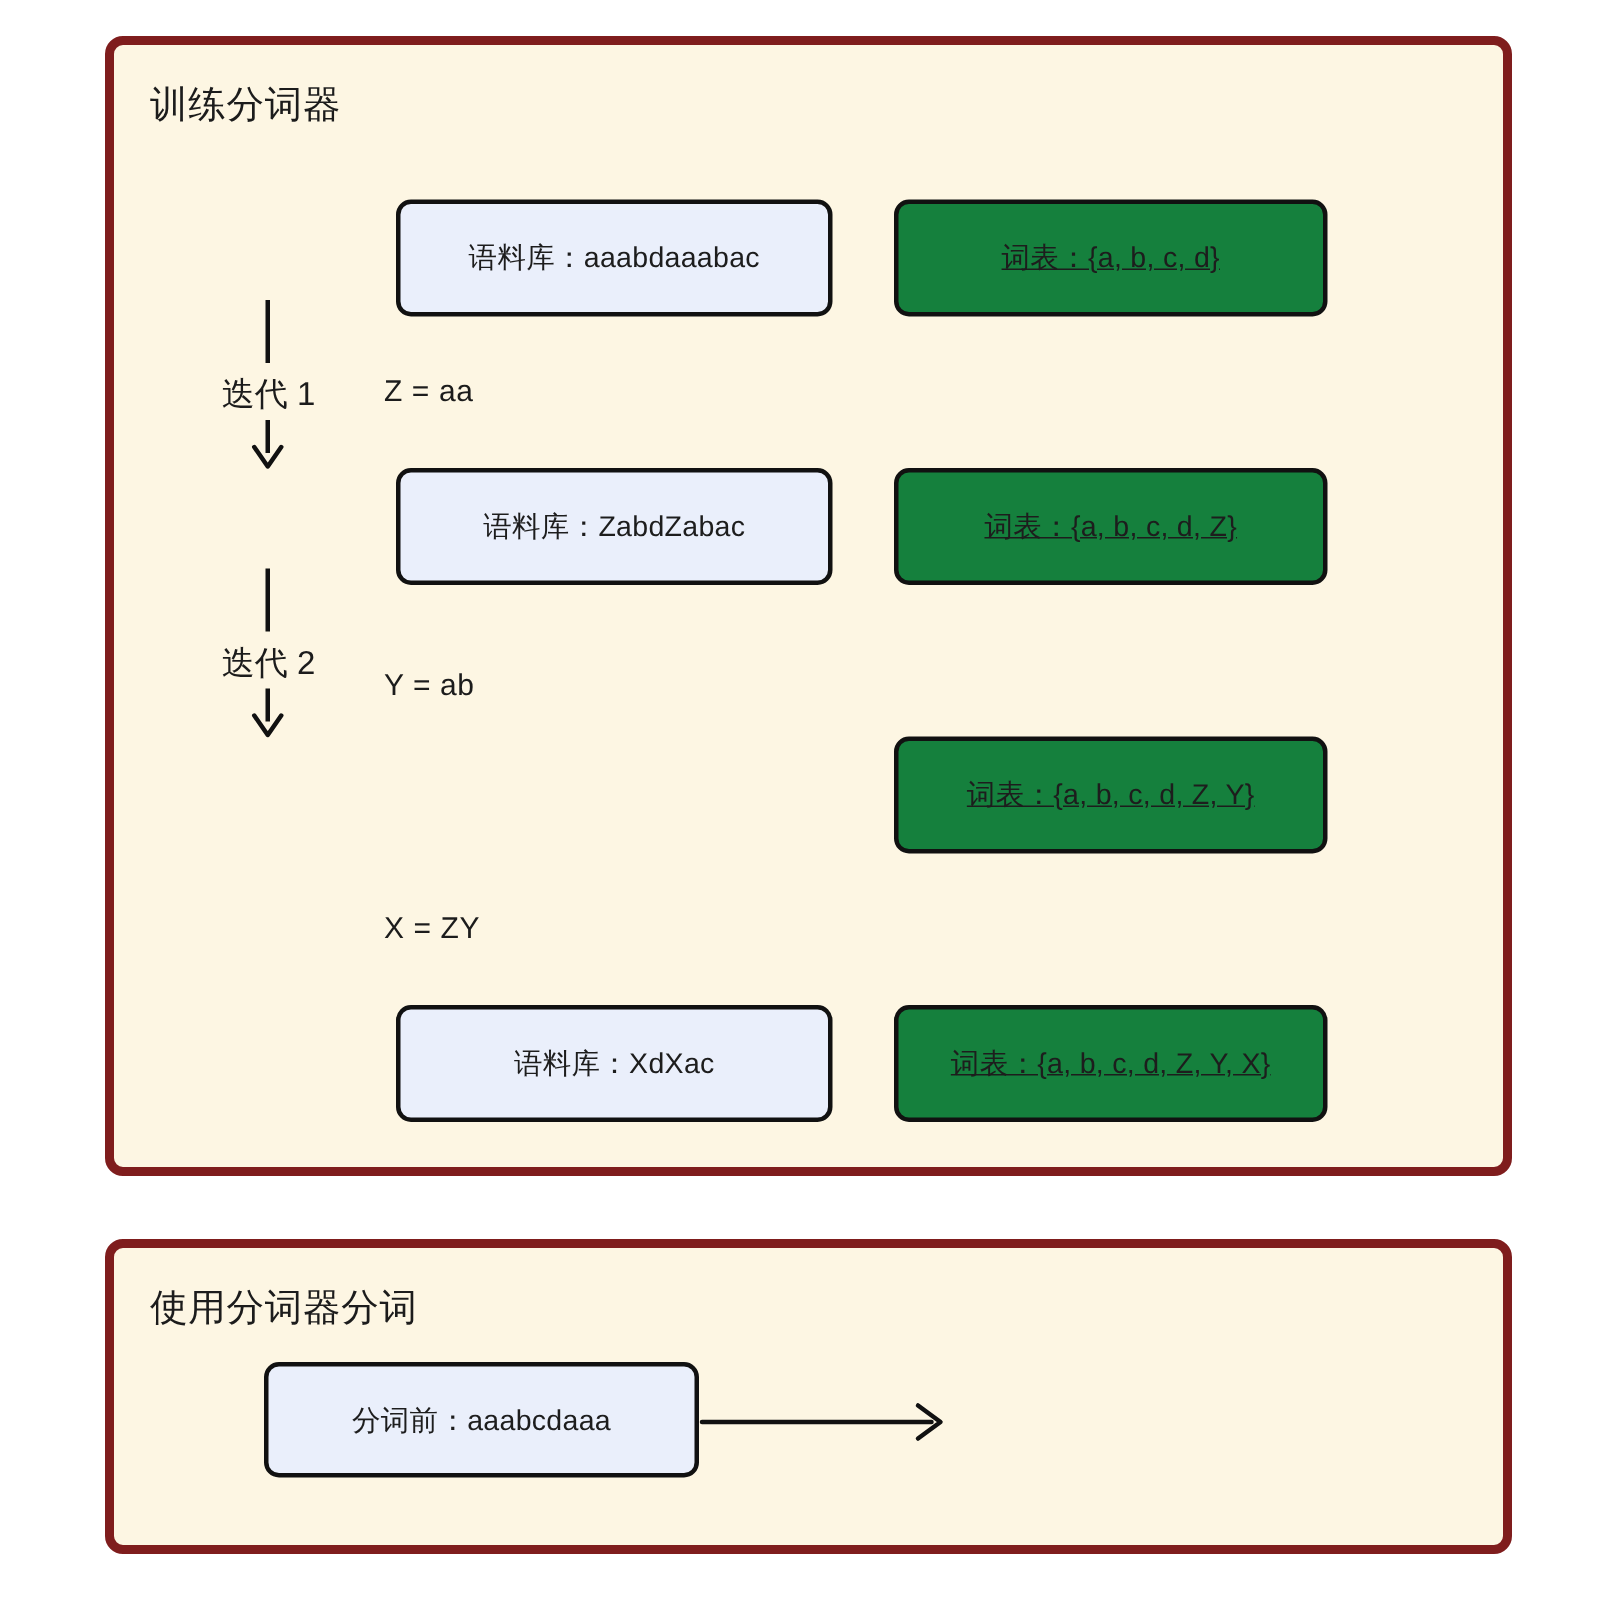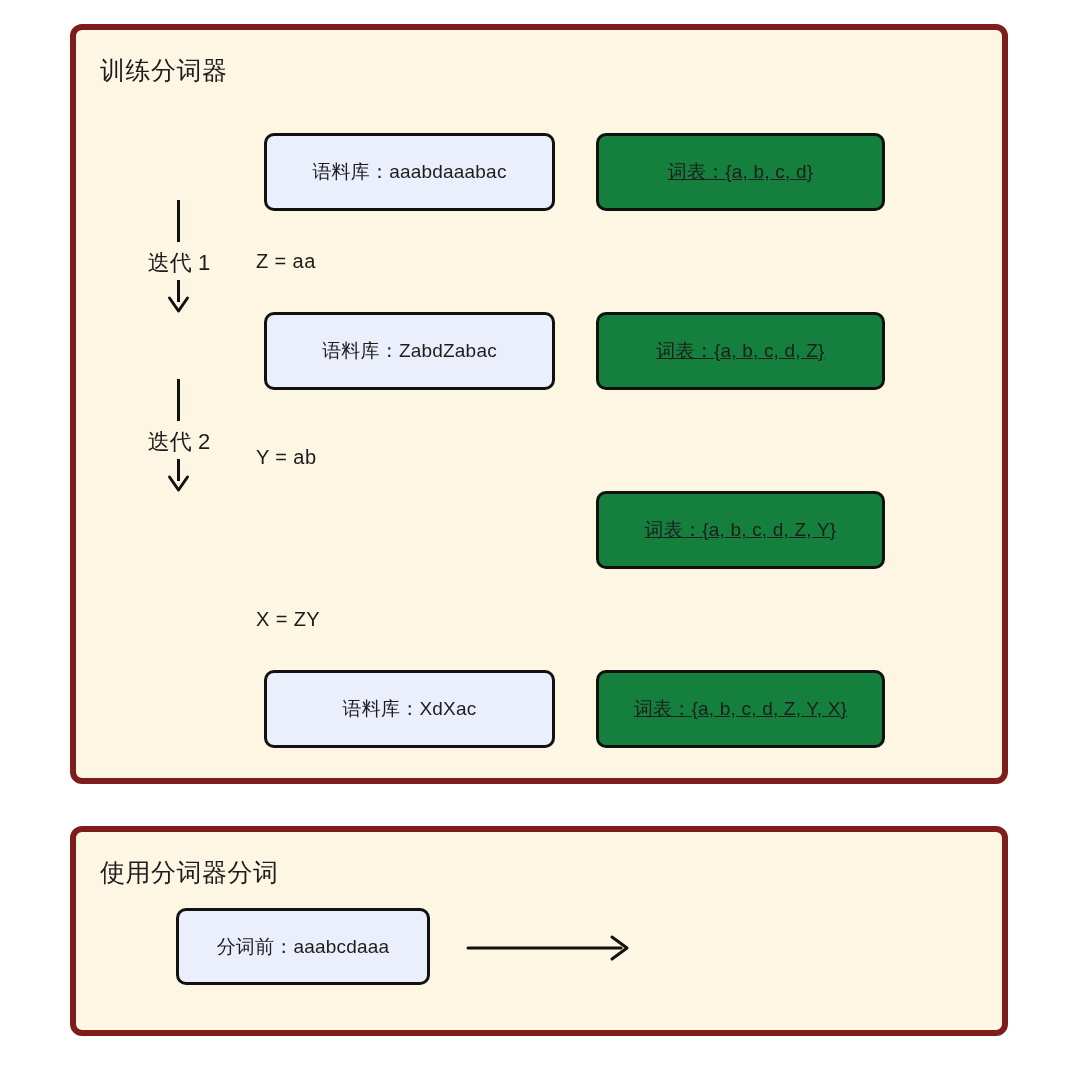--- a/index.html
+++ b/index.html
@@ -121,21 +121,21 @@
     font-size: 20px;
     color: #1c1c1c;
     white-space: nowrap;
     letter-spacing: 0.4px;
   }
 
   
   #node-before {
     position: absolute;
     left: 176px; top: 908px;
-    width: 254px; height: 77px;
+    width: 290px; height: 77px;
   }
   #node-after {
     position: absolute;
     left: 629px; top: 908px;
     width: 293px; height: 77px;
   }
   #use-arrow {
     position: absolute;
     left: 466px; top: 932px;
     width: 166px; height: 32px;

